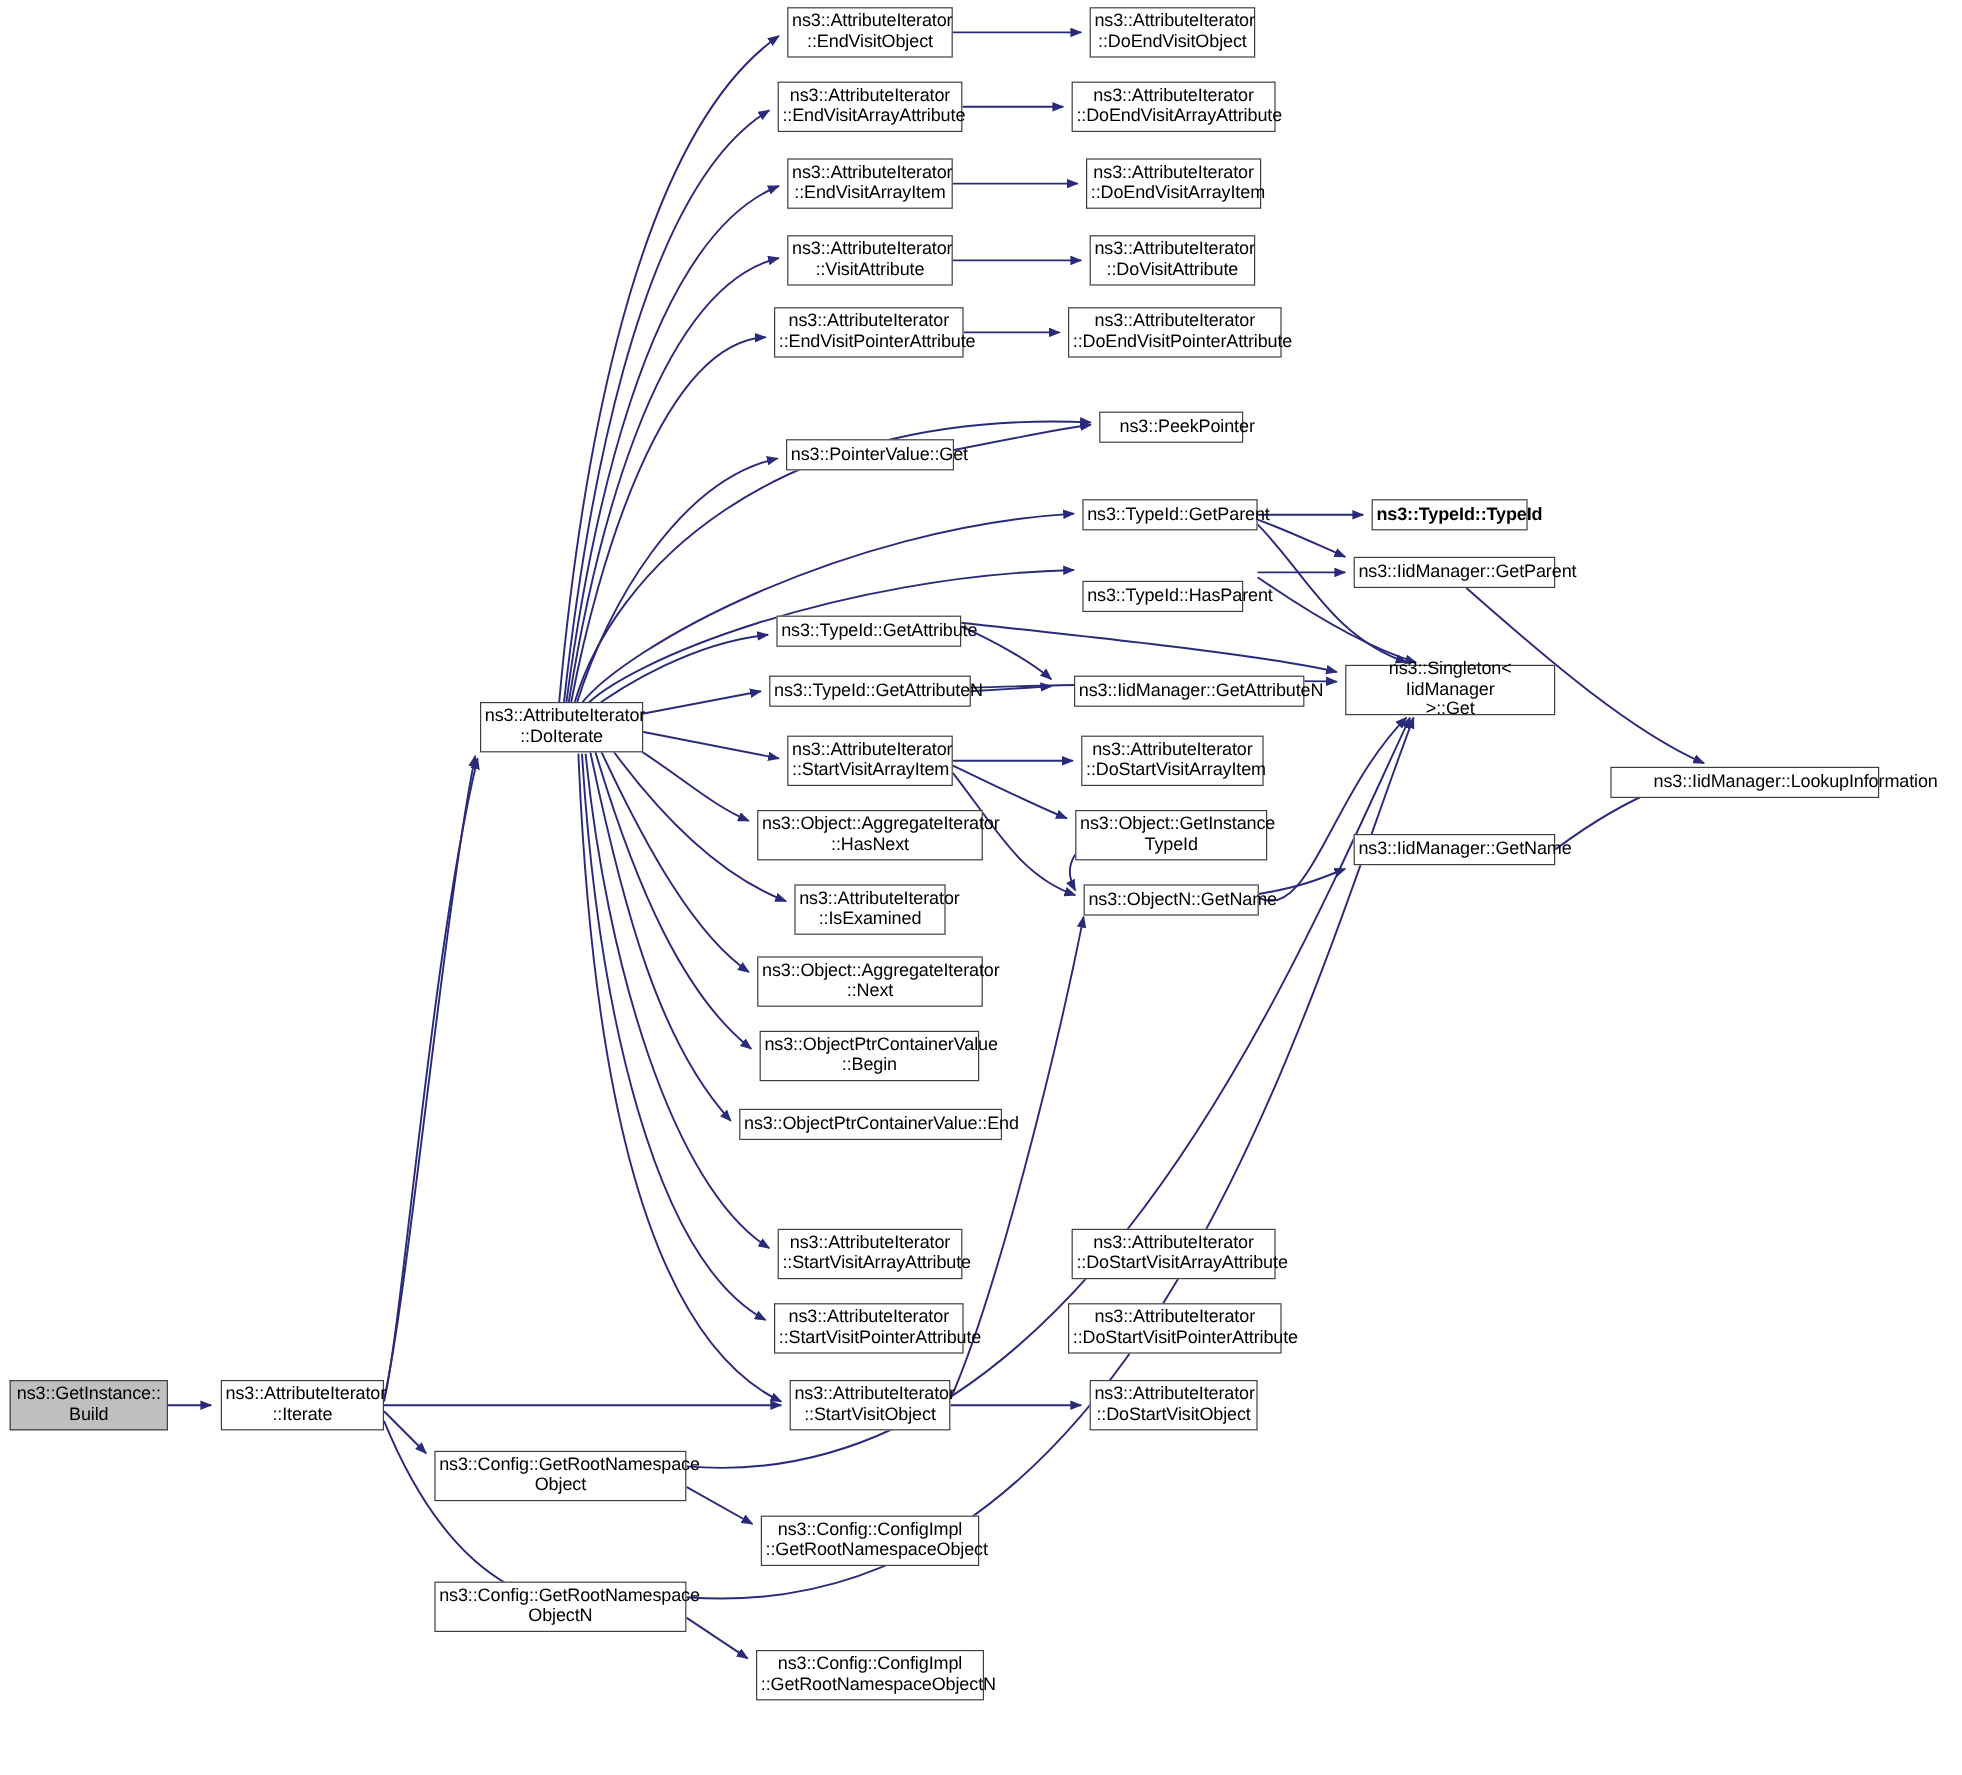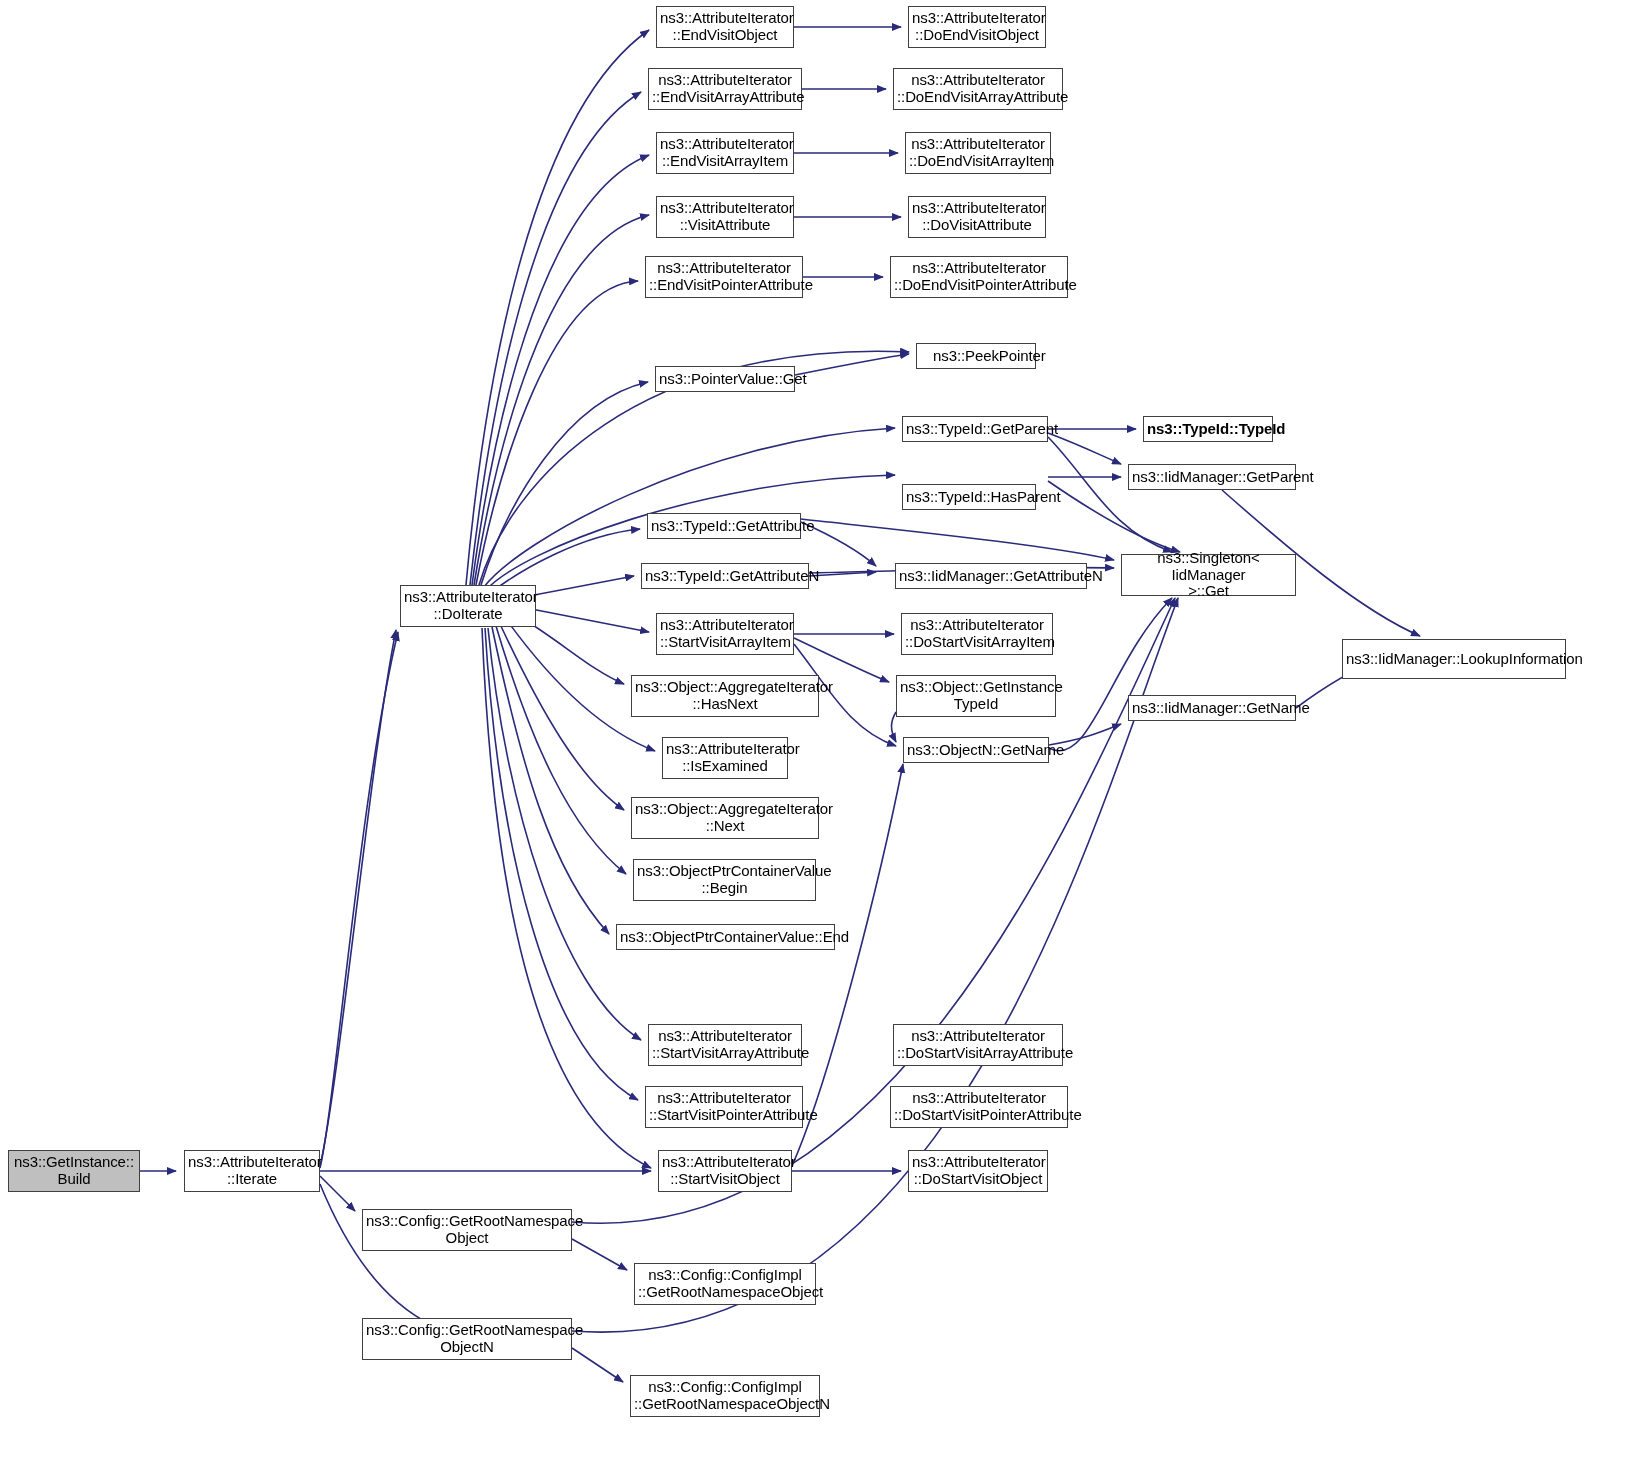--- a/index.html
+++ b/index.html
@@ -160,21 +160,21 @@
     <div class="node" style="left: 901px; top: 613px; width: 152px; height: 42px;"><span class="nlabel">ns3::AttributeIterator
 ::DoStartVisitArrayItem</span></div>
     <div class="node" style="left: 631px; top: 675px; width: 188px; height: 42px;"><span class="nlabel">ns3::Object::AggregateIterator
 ::HasNext</span></div>
     <div class="node" style="left: 896px; top: 675px; width: 160px; height: 42px;"><span class="nlabel">ns3::Object::GetInstance
 TypeId</span></div>
     <div class="node" style="left: 662px; top: 737px; width: 126px; height: 42px;"><span class="nlabel">ns3::AttributeIterator
 ::IsExamined</span></div>
     <div class="node" style="left: 903px; top: 737px; width: 146px; height: 26px;"><span class="nlabel">ns3::ObjectN::GetName</span></div>
     <div class="node" style="left: 1128px; top: 695px; width: 168px; height: 26px;"><span class="nlabel">ns3::IidManager::GetName</span></div>
-    <div class="node" style="left: 1342px; top: 639px; width: 224px; height: 40px;"><span class="nlabel">ns3::IidManager::LookupInformation</span></div>
+    <div class="node" style="left: 1342px; top: 639px; width: 224px; height: 26px; padding-left: 32px;"><span class="nlabel">ns3::IidManager::LookupInformation</span></div>
     <div class="node" style="left: 631px; top: 797px; width: 188px; height: 42px;"><span class="nlabel">ns3::Object::AggregateIterator
 ::Next</span></div>
     <div class="node" style="left: 633px; top: 859px; width: 183px; height: 42px;"><span class="nlabel">ns3::ObjectPtrContainerValue
 ::Begin</span></div>
     <div class="node" style="left: 616px; top: 924px; width: 219px; height: 26px;"><span class="nlabel">ns3::ObjectPtrContainerValue::End</span></div>
     <div class="node" style="left: 648px; top: 1024px; width: 154px; height: 42px;"><span class="nlabel">ns3::AttributeIterator
 ::StartVisitArrayAttribute</span></div>
     <div class="node" style="left: 893px; top: 1024px; width: 170px; height: 42px;"><span class="nlabel">ns3::AttributeIterator
 ::DoStartVisitArrayAttribute</span></div>
     <div class="node" style="left: 645px; top: 1086px; width: 158px; height: 42px;"><span class="nlabel">ns3::AttributeIterator

